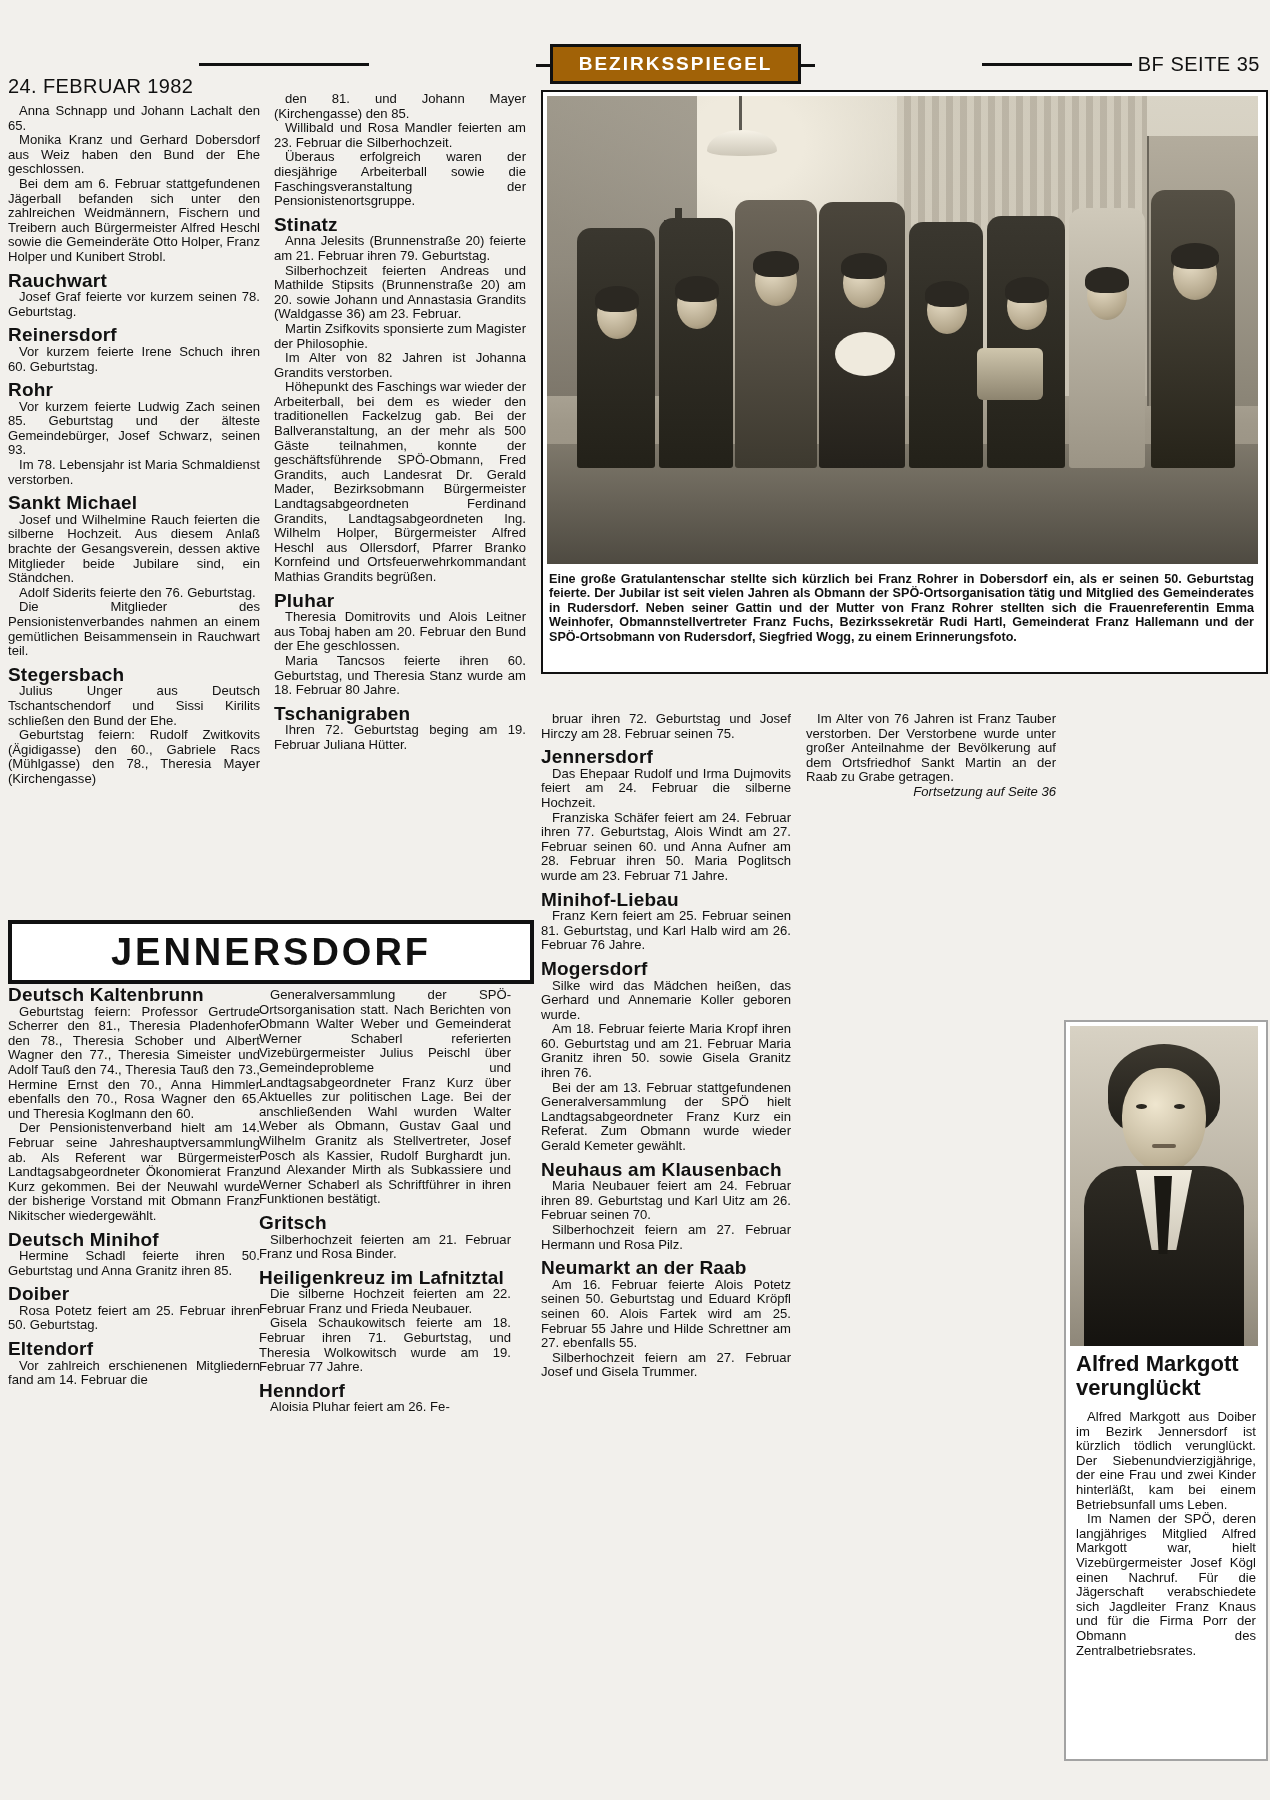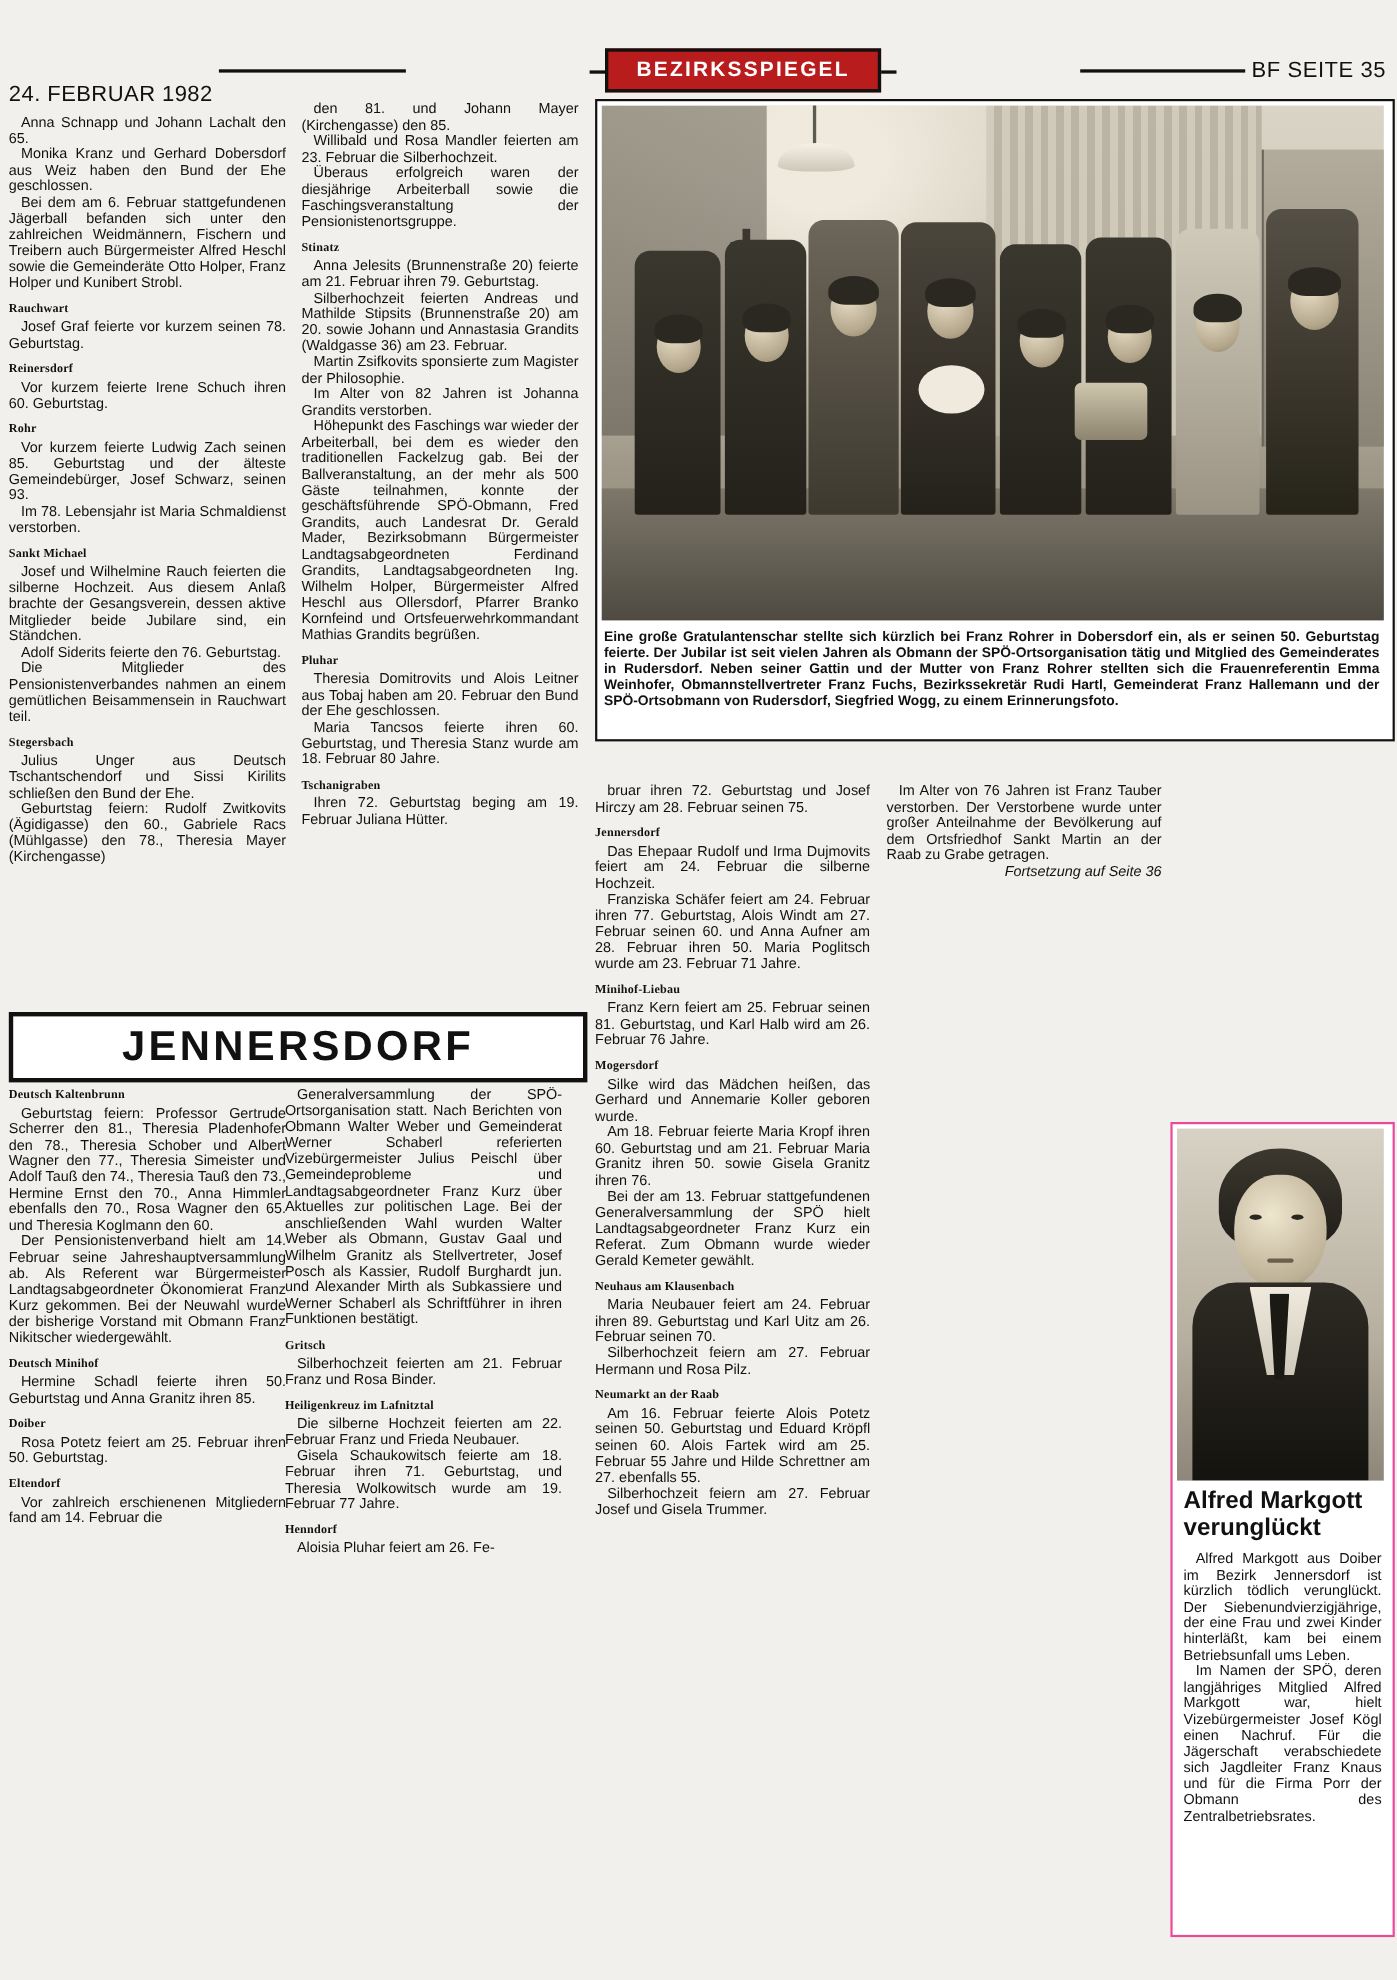--- a/index.html
+++ b/index.html
@@ -24,21 +24,21 @@
   .mast-date{
     font-size:20px;letter-spacing:.4px;white-space:nowrap;
     padding-left:8px;color:#111;margin-top:44px;
   }
   .mast-rule{
     flex:0 0 auto;height:3px;background:#111;margin:0 6px;
   }
   .mast-rule.left{width:170px;}
   .mast-rule.right{width:150px;}
   .mast-box{
-    background:#b91c1c;color:#fff;font-weight:bold;font-size:19px;
+    background:#a16207;color:#fff;font-weight:bold;font-size:19px;
     letter-spacing:2px;padding:6px 26px;border:3px solid #111;
     position:relative;
   }
   .mast-box:before,.mast-box:after{
     content:"";position:absolute;top:50%;width:14px;height:3px;background:#111;
   }
   .mast-box:before{left:-17px;}
   .mast-box:after{right:-17px;}
   .mast-page{
     font-size:20px;white-space:nowrap;padding-right:10px;letter-spacing:.5px;
@@ -47,23 +47,22 @@
   
   .col{
     position:absolute;
     font-size:13.1px;
     line-height:14.6px;
     text-align:justify;
     color:#111;
   }
   .col p{margin:0;text-indent:11px;}
   h3.sec{
-    font-size:11px;font-weight:bold;margin:9px 0 2px 0;text-indent:0;
+    font-size:19px;font-weight:bold;margin:9px 0 2px 0;text-indent:0;
     letter-spacing:.2px;
-    font-family:Liberation Serif, serif;
   }
   h3.sec.first{margin-top:0;}
 
   
   #c1{left:8px;top:92px;width:252px;margin-top:12px;}
   #c2{left:274px;top:92px;width:252px;}
   #c3{left:541px;top:712px;width:250px;}
   #c4{left:806px;top:712px;width:250px;}
 
   #c1b{left:8px;top:988px;width:252px;}
@@ -138,21 +137,21 @@
     border:4px solid #111;background:#fff;
     display:flex;align-items:center;justify-content:center;
   }
   .banner span{
     font-size:38px;font-weight:bold;letter-spacing:3px;
   }
 
   
   .obit{
     position:absolute;left:1064px;top:1020px;width:200px;height:737px;
-    border:2px solid #ec4899;background:#fff;
+    border:2px solid #a3a3a3;background:#fff;
   }
   .obit-photo{
     position:absolute;left:4px;top:4px;width:188px;height:320px;
     background:linear-gradient(#d8d2c4,#b6afa0 60%,#8e8779);
     overflow:hidden;
   }
   .o-hair{
     position:absolute;left:38px;top:18px;width:112px;height:92px;
     border-radius:55% 55% 40% 40%;
     background:linear-gradient(#3c382f,#1f1d18);

